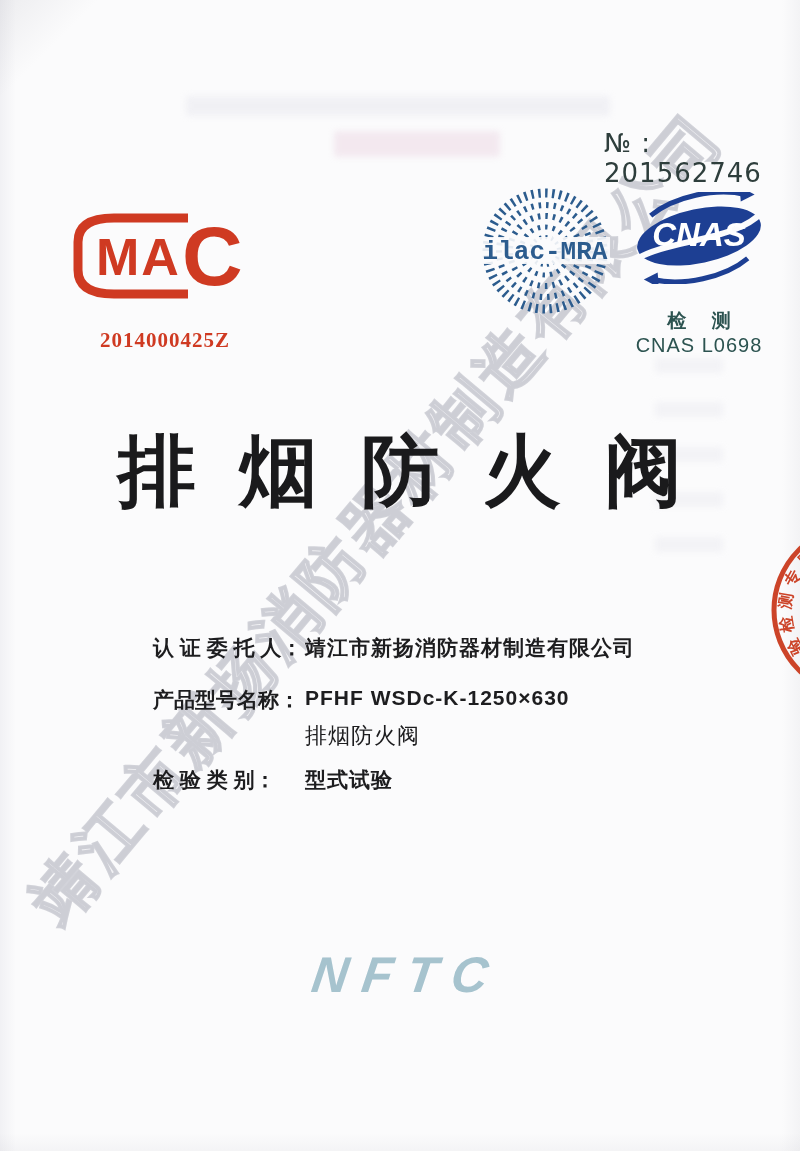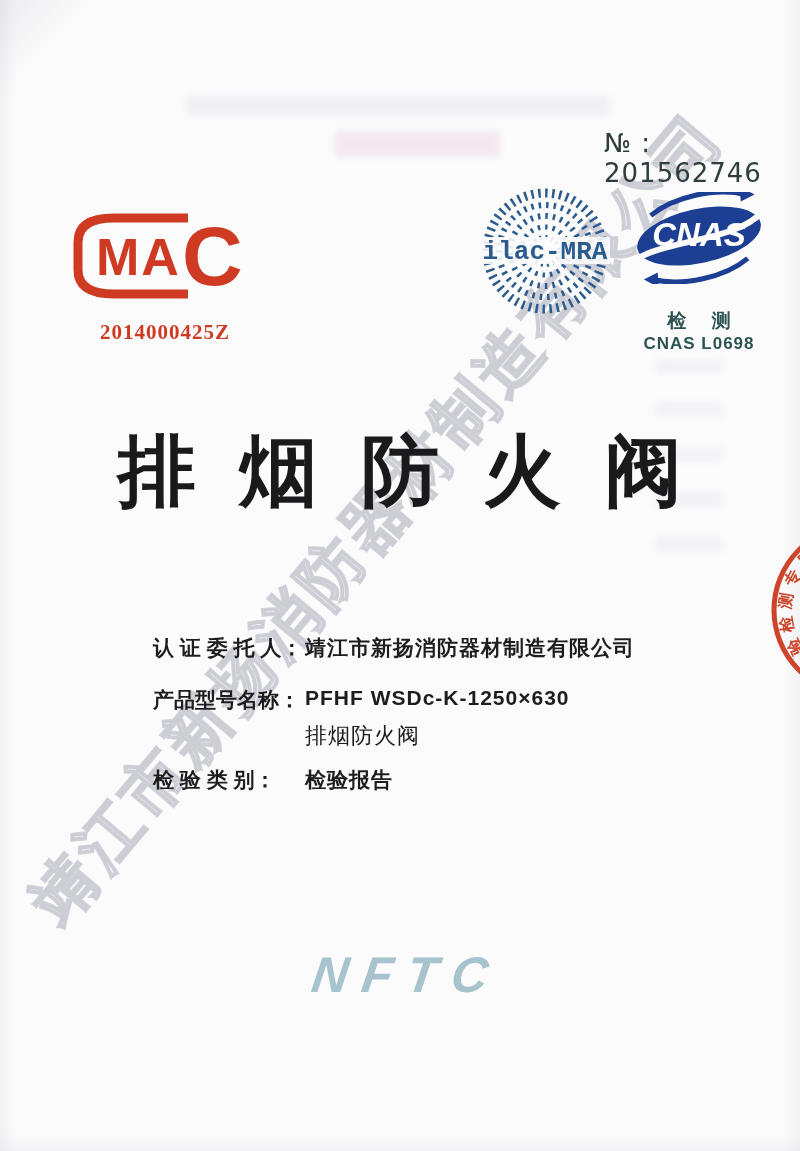--- a/index.html
+++ b/index.html
@@ -14,29 +14,29 @@
                linear-gradient(0deg,rgba(110,110,125,.05),rgba(255,255,255,0) 18px);
   }
   .ghost{position:absolute;filter:blur(3px);border-radius:3px;}
   .g1{left:186px;top:96px;width:424px;height:20px;background:#eaeaf0;opacity:.6;}
   .g2{left:334px;top:131px;width:166px;height:26px;background:#efdfe9;opacity:.65;}
   .grow{left:655px;width:68px;height:15px;background:#ececf1;opacity:.55;}
   .report-no{position:absolute;left:604px;top:128px;font-size:26px;color:#2e3e3c;
     letter-spacing:1px;font-family:"DejaVu Sans",sans-serif;z-index:2;}
   .logo{position:absolute;text-align:center;z-index:2;}
   .logo-cma{left:66px;top:208px;width:198px;}
-  .logo-cma .code{margin-top:12px;color:#cf3a22;font-family:"Liberation Serif","DejaVu Serif",serif;
+  .logo-cma .code{margin-top:20px;color:#cf3a22;font-family:"Liberation Serif","DejaVu Serif",serif;
     font-size:21px;letter-spacing:1px;font-weight:bold;}
   .logo-cal{left:282px;top:190px;width:152px;}
   .logo-cal .caption{margin-top:6px;color:#cf3a22;font-family:"Liberation Serif","DejaVu Serif",serif;
     font-size:16px;white-space:nowrap;font-weight:bold;}
   .logo-ilac{left:480px;top:186px;width:130px;font-family:Liberation Mono, monospace;}
   .logo-cnas{left:620px;top:192px;width:158px;}
   .logo-cnas .sub1{margin-top:20px;color:#2c5350;font-size:19px;font-weight:bold;letter-spacing:10px;text-indent:10px;}
-  .logo-cnas .sub2{color:#2c5350;font-size:17px;font-weight:bold;letter-spacing:1px;}
+  .logo-cnas .sub2{color:#2c5350;font-size:20px;font-weight:normal;letter-spacing:1px;}
   .title{position:absolute;left:0;top:420px;width:100%;text-align:center;z-index:2;
     font-size:78px;font-weight:bold;color:#1a1a1c;letter-spacing:.56em;text-indent:.56em;}
   .field{position:absolute;left:153px;z-index:2;font-size:21px;color:#1d1d1f;white-space:nowrap;}
   .flabel{font-weight:bold;}
   .fvalue{position:absolute;left:152px;font-weight:600;letter-spacing:1px;}
   .fv2{position:absolute;left:305px;z-index:2;font-size:22px;color:#1d1d1f;font-weight:400;letter-spacing:1px;}
   .nftc{position:absolute;left:0;top:946px;width:100%;text-align:center;z-index:2;
     font-size:50px;font-weight:bold;font-style:italic;color:#a6c3ce;
     letter-spacing:14px;text-indent:14px;transform:skewX(-8deg);}
   .footer{position:absolute;left:0;top:1034px;width:100%;text-align:center;z-index:2;
@@ -110,21 +110,21 @@
     <span class="flabel">认 证 委 托 人：</span>
     <span class="fvalue">靖江市新扬消防器材制造有限公司</span>
   </div>
   <div class="field" style="top:686px">
     <span class="flabel">产品型号名称：</span>
     <span class="fvalue">PFHF WSDc-K-1250×630</span>
   </div>
   <div class="fv2" style="top:721px">排烟防火阀</div>
   <div class="field" style="top:766px">
     <span class="flabel">检 验 类 别：</span>
-    <span class="fvalue">检验报告</span>
+    <span class="fvalue">型式试验</span>
   </div>
 
   <svg class="stamp" width="190" height="190" viewBox="0 0 190 190">
     <defs>
       <path id="sealArc" d="M 52 148 A 68 68 0 0 1 52 36" fill="none"></path>
     </defs>
     <circle cx="91" cy="92" r="85" fill="none" stroke="#cc4429" stroke-width="5"></circle>
     <text font-size="16" font-weight="bold" fill="#cc4429" letter-spacing="6">
       <textPath href="#sealArc">检验检测专用章</textPath>
     </text>

